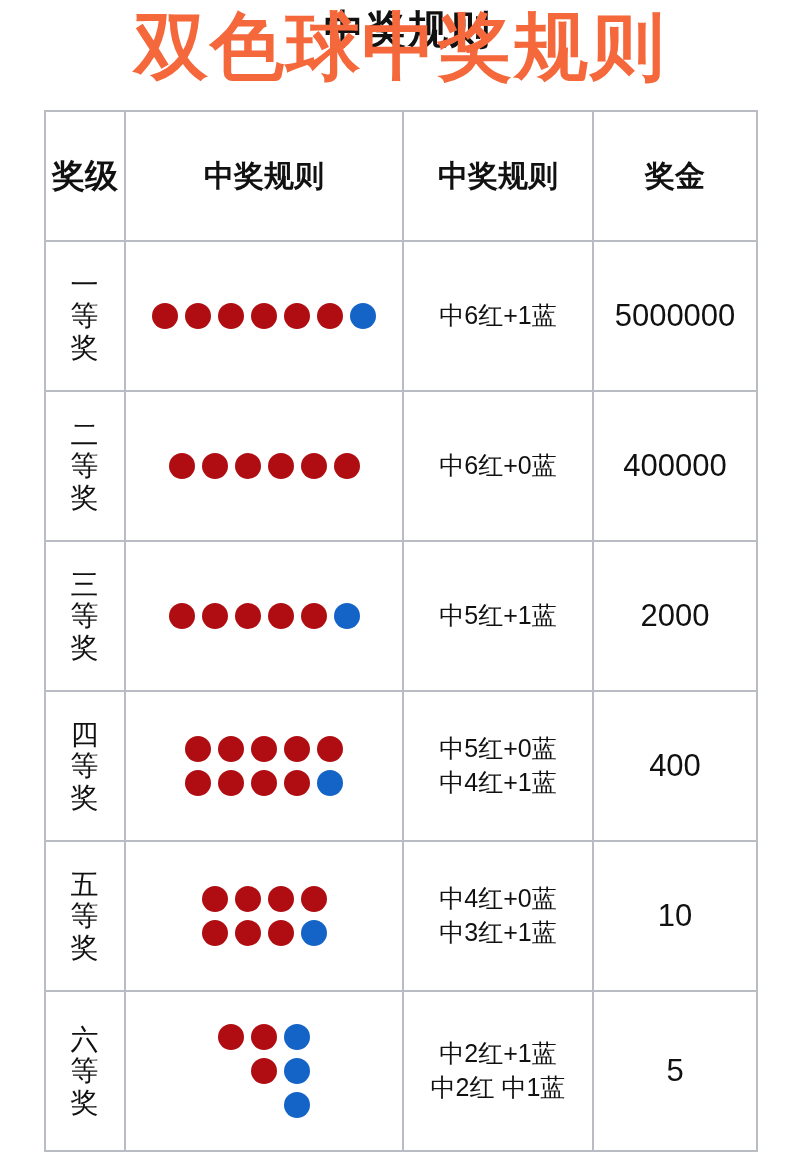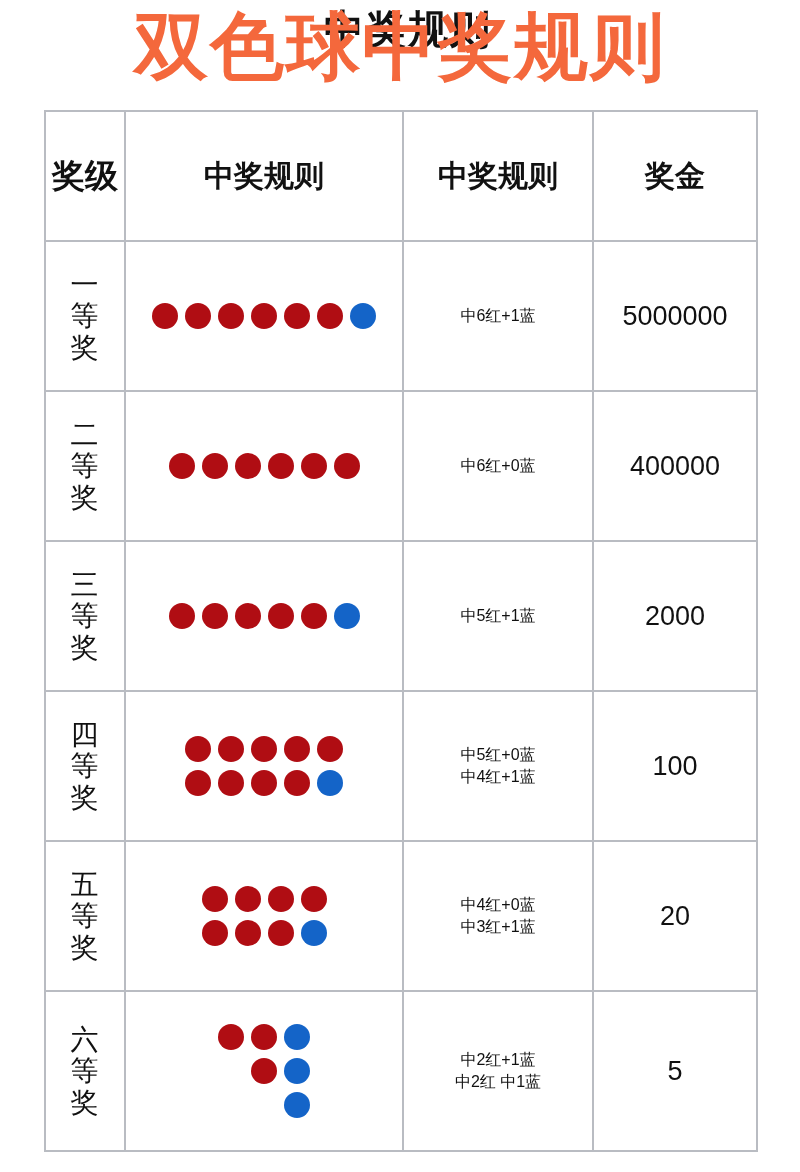--- a/index.html
+++ b/index.html
@@ -84,26 +84,26 @@
 
   .level-cell {
     font-size: 28px;
     line-height: 1.12;
     font-weight: normal;
     letter-spacing: 1px;
   }
   .level-cell span { display: block; }
 
   .desc-cell {
-    font-size: 16px;
+    font-size: 25px;
     line-height: 1.35;
     white-space: pre-line;
   }
   .prize-cell {
-    font-size: 27px;
+    font-size: 31px;
   }
 
   
   .balls {
     display: flex;
     flex-direction: column;
     align-items: center;
     justify-content: center;
     gap: 8px;
     padding: 6px 0;
@@ -235,21 +235,21 @@
               <span class="ball red"></span>
               <span class="ball red"></span>
               <span class="ball red"></span>
               <span class="ball red"></span>
               <span class="ball blue"></span>
             </div>
           </div>
         </td>
         <td class="desc-cell">中5红+0蓝
 中4红+1蓝</td>
-        <td class="prize-cell">100</td>
+        <td class="prize-cell">400</td>
       </tr>
 
       <tr>
         <td class="level-cell">
           <span>五</span>
           <span>等</span>
           <span>奖</span>
         </td>
         <td>
           <div class="balls">
@@ -262,21 +262,21 @@
             <div class="ball-row">
               <span class="ball red"></span>
               <span class="ball red"></span>
               <span class="ball red"></span>
               <span class="ball blue"></span>
             </div>
           </div>
         </td>
         <td class="desc-cell">中4红+0蓝
 中3红+1蓝</td>
-        <td class="prize-cell">20</td>
+        <td class="prize-cell">10</td>
       </tr>
 
       <tr class="r-tall">
         <td class="level-cell">
           <span>六</span>
           <span>等</span>
           <span>奖</span>
         </td>
         <td>
           <div class="balls">

